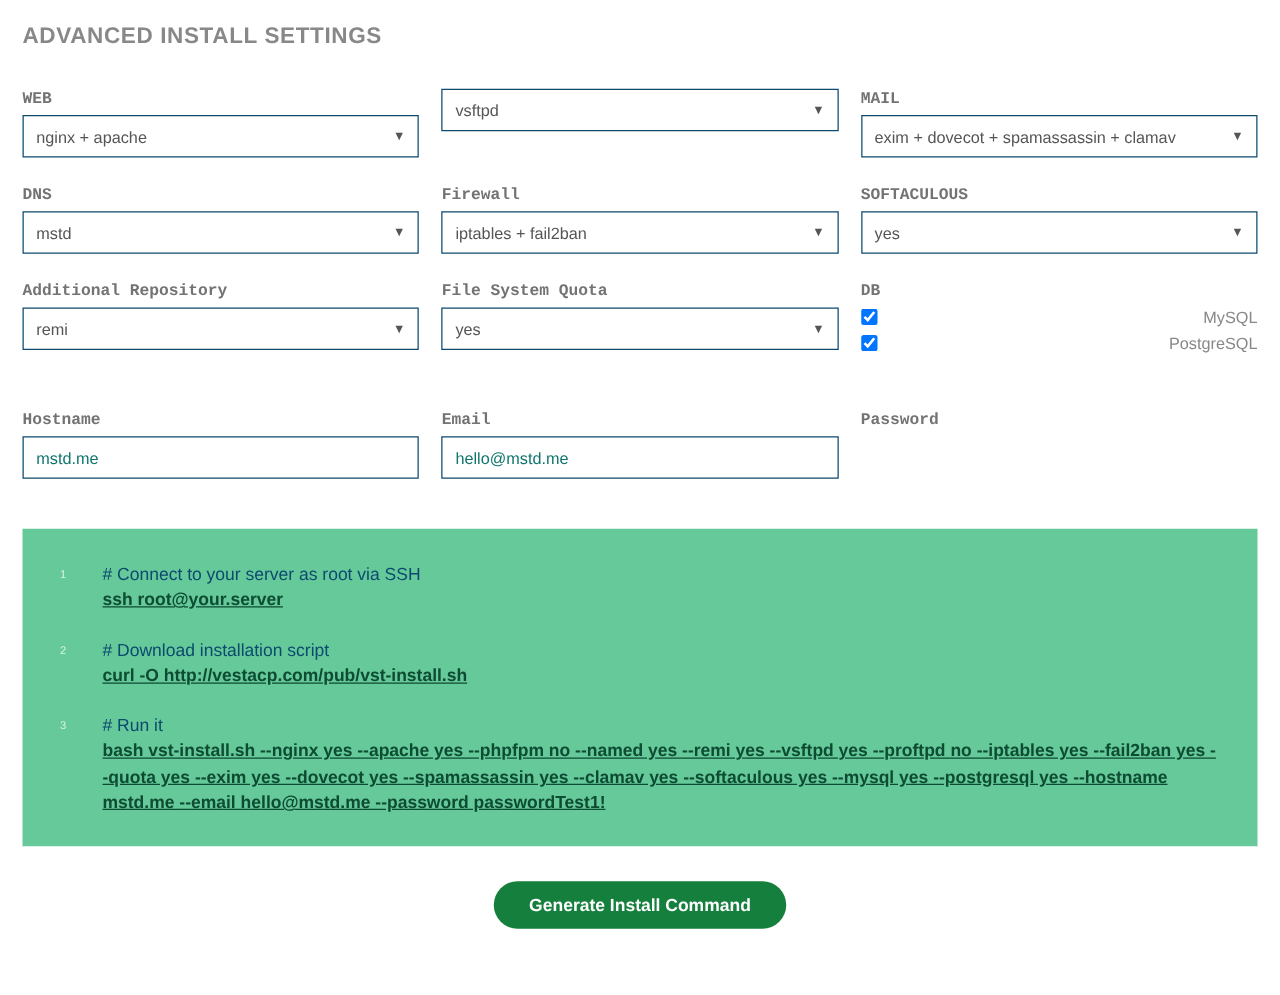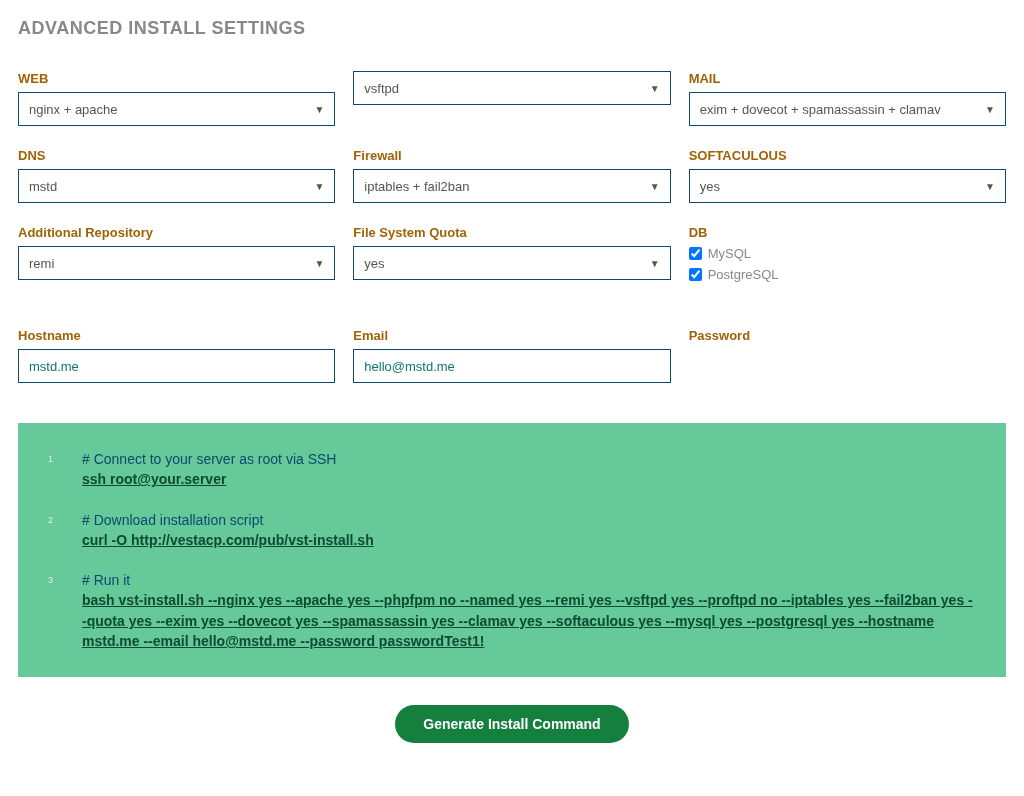--- a/index.html
+++ b/index.html
@@ -20,23 +20,24 @@
   .grid {
     display: grid;
     grid-template-columns: repeat(3, 1fr);
     column-gap: 18px;
     row-gap: 22px;
     margin-bottom: 40px;
   }
   .field-label {
     font-size: 13px;
     font-weight: 700;
-    color: #a16207;
+    color: #737373;
     margin-bottom: 6px;
     display: block;
+    font-family: Liberation Mono, monospace;
   }
   .select-box, .text-box {
     width: 100%;
     border: 1px solid #0c4a6e;
     background: #fff;
     font-size: 13px;
     color: #555;
     padding: 8px 10px;
     height: 34px;
     position: relative;
@@ -57,20 +58,21 @@
     font-size: 13px;
     color: #0f766e;
     background: transparent;
   }
   .checkbox-line {
     display: flex;
     align-items: center;
     font-size: 13px;
     color: #888;
     margin-bottom: 6px;
+    justify-content: space-between;
   }
   .checkbox-line input { margin-right: 6px; }
   .instructions {
     background: #65c99a;
     color: #fff;
     padding: 26px 30px 26px 30px;
     margin-top: 10px;
     font-size: 14px;
     line-height: 1.45;
   }

